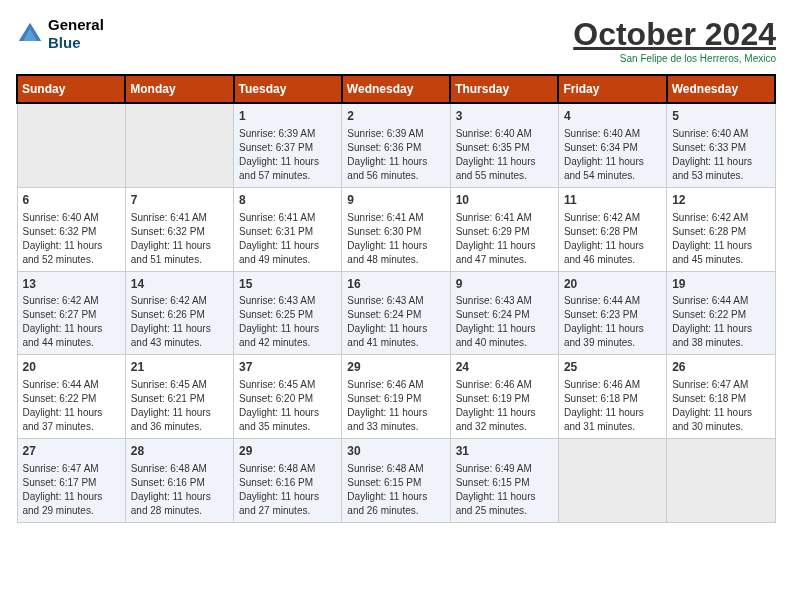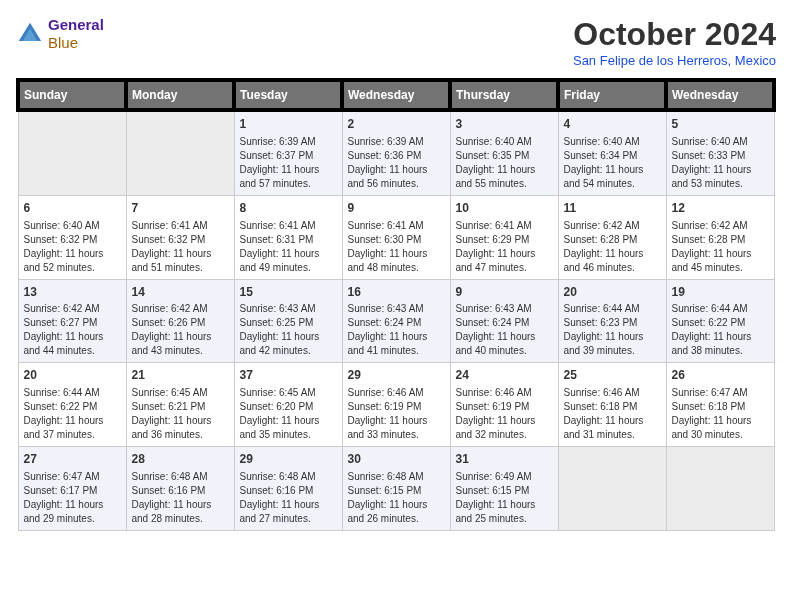--- a/index.html
+++ b/index.html
@@ -21,52 +21,53 @@
       align-items: center;
       gap: 4px;
     }
     .logo-text {
       font-size: 15px;
       font-weight: bold;
       color: #333;
       line-height: 1.2;
     }
     .logo-text span {
-      color: #4c1d95;
+      color: #000000;
     }
     .logo-icon {
       width: 28px;
       height: 28px;
     }
     .title-block {
       text-align: right;
     }
     .title-block h1 {
       font-size: 32px;
       font-weight: bold;
       color: #333;
+      text-decoration: underline;
     }
     .title-block h2 {
-      font-size: 13px;
+      font-size: 10px;
       font-weight: normal;
-      color: #1d4ed8;
+      color: #15803d;
     }
     table {
       width: 100%;
       border-collapse: collapse;
       font-size: 11px;
     }
     thead tr th {
-      background-color: #737373;
+      background-color: #c2410c;
       color: #fff;
       padding: 6px 4px;
       text-align: left;
       font-size: 12px;
       font-weight: bold;
-      border: 4px solid #000000;
+      border: 2px solid #000000;
     }
     tbody tr td {
       border: 1px solid #ccc;
       padding: 4px 5px;
       vertical-align: top;
       width: calc(100% / 7);
       height: 80px;
       color: #333;
       line-height: 1.4;
     }
@@ -97,21 +98,21 @@
 <body>
 
 <div class="header">
   <div class="logo">
     <svg class="logo-icon" viewBox="0 0 40 40">
       <polygon points="20,4 36,30 4,30" fill="#3d7fc1"></polygon>
       <polygon points="20,12 30,30 10,30" fill="#5a9fd4"></polygon>
     </svg>
     <div class="logo-text">
       <div><span>General</span></div>
-      <div><span style="color:#a16207;font-weight:normal;">Blue</span></div>
+      <div><span style="color:#0c4a6e;font-weight:bold;">Blue</span></div>
     </div>
   </div>
   <div class="title-block">
     <h1>October 2024</h1>
     <h2>San Felipe de los Herreros, Mexico</h2>
   </div>
 </div>
 
 <table>
   <thead>

